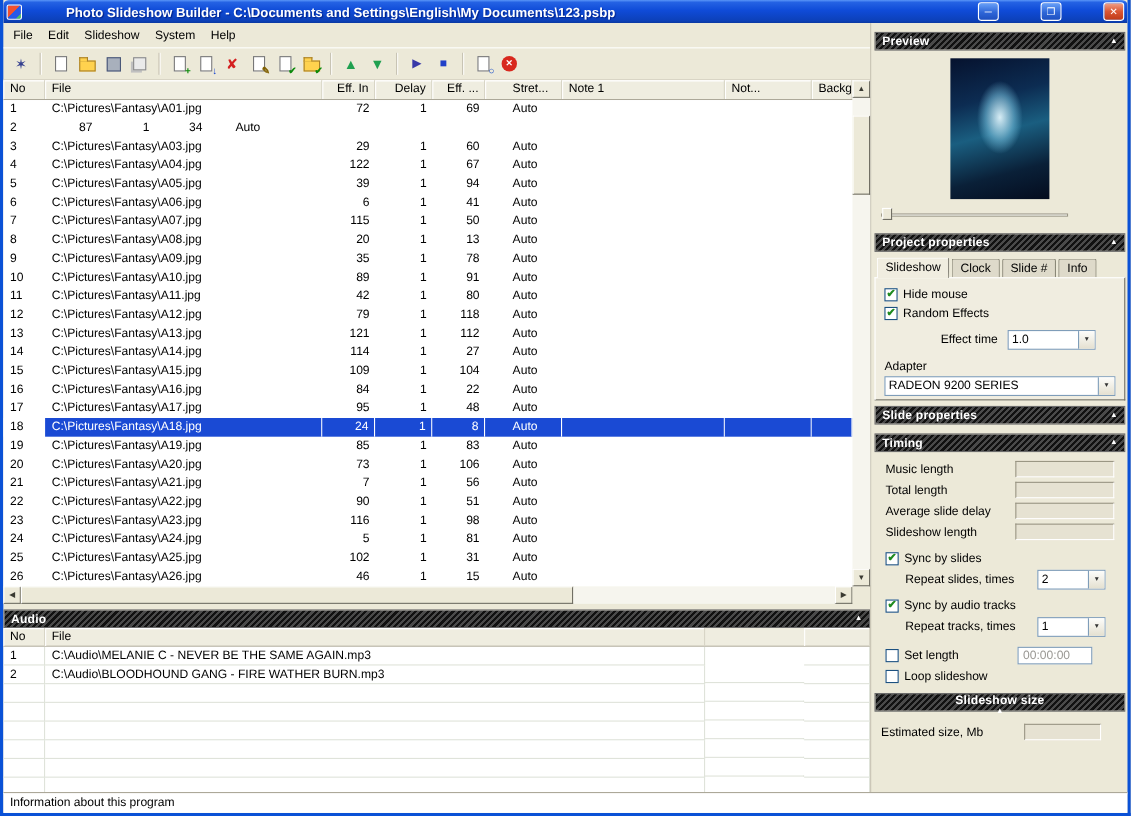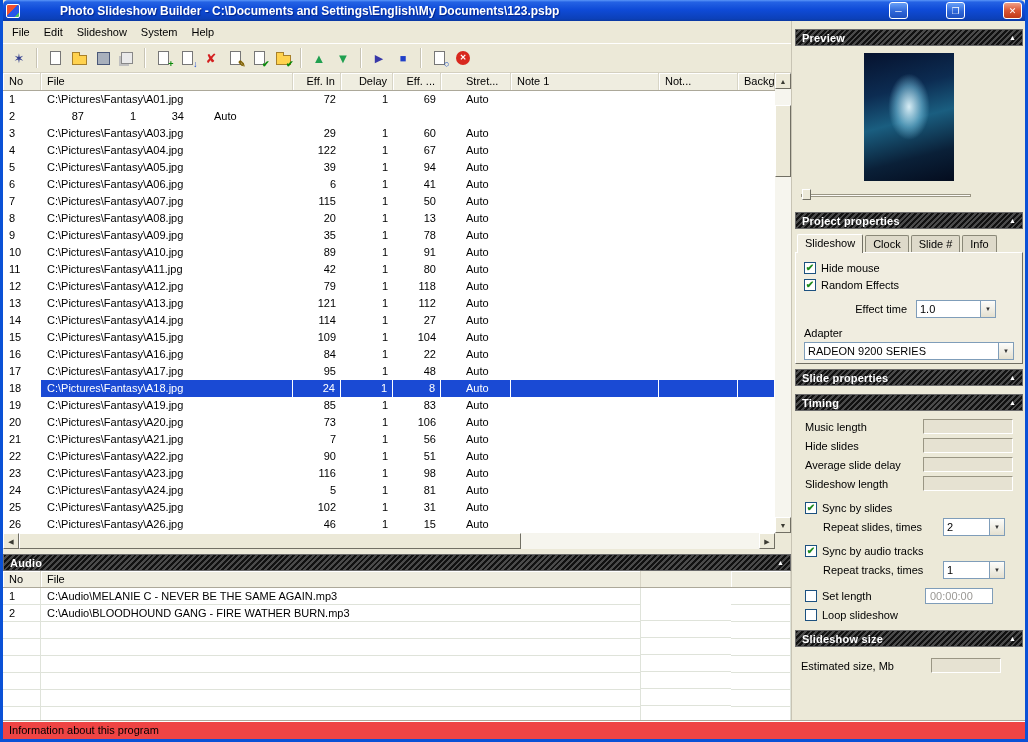--- a/index.html
+++ b/index.html
@@ -71,21 +71,21 @@
   .ahead{display:flex;height:17px;background:#EFEDE0;border-bottom:1px solid #ACA899;flex:none;}
   .ahead .cell{border-right:1px solid #D8D5C6;box-shadow:inset 1px 1px 0 #fff;}
   .abody{flex:1;background:#fff;overflow:hidden;}
   .arow{display:flex;height:17px;}
   .arow .cell{border-right:1px solid #DFE3DA;border-bottom:1px solid #DFE3DA;}
   .a-no{width:38px;padding-left:6px;flex:none;}
   .a-file{width:600px;padding-left:6px;flex:none;}
   .a-time{width:90px;text-align:right;padding-right:28px;flex:none;margin-top:32px;}
   .a-rest{flex:1;}
   
-  .statusbar{height:19px;flex:none;border-top:1px solid #ACA899;box-shadow:inset 0 1px 0 #fff;background:#ef4444;display:flex;align-items:center;padding-left:6px;}
+  .statusbar{height:19px;flex:none;border-top:1px solid #ACA899;box-shadow:inset 0 1px 0 #fff;background:#ffffff;display:flex;align-items:center;padding-left:6px;}
   
   .preview-area{height:164px;flex:none;display:flex;flex-direction:column;}
   .preview-img{width:90px;height:128px;margin:7px auto 0 auto;
     background:radial-gradient(ellipse 32% 36% at 50% 42%,rgba(225,245,252,0.95),rgba(120,195,225,0.55) 45%,rgba(0,0,0,0) 72%),
     linear-gradient(165deg,#06122E 0%,#0C2C52 30%,#1A5E80 52%,#0A2038 78%,#040C1E 100%);}
   .preview-slider{width:170px;height:12px;position:relative;margin:8px 0 0 6px;flex:none;}
   .slider-track{position:absolute;top:5px;left:0;right:0;height:3px;background:#FBFAF6;border:1px solid #9A9684;}
   .slider-thumb{position:absolute;left:1px;top:0;width:9px;height:11px;background:#ECE9D8;border:1px solid;border-color:#fff #716F64 #716F64 #fff;}
   .pp-hdr{margin-top:2px;}
   .tabs{display:flex;height:20px;flex:none;padding-left:2px;margin-top:4px;align-items:flex-end;}
@@ -106,21 +106,21 @@
   .timing-hdr{margin-top:8px;}
   .timing-box{padding:6px 10px 2px 10px;flex:none;}
   .frow{display:flex;align-items:center;height:19px;}
   .flabel{flex:1;}
   .ffield{width:90px;height:15px;flex:none;background:#E6E2D2;border:1px solid;border-color:#9A9684 #fff #fff #9A9684;}
   .syncrow{margin-top:9px;}
   .subrow{display:flex;align-items:center;margin:4px 0 0 18px;}
   .dd.num{width:62px;flex:none;margin-right:8px;}
   .setrow{display:flex;align-items:center;margin-top:9px;}
   .timefield{width:68px;height:16px;flex:none;background:#fff;border:1px solid #7F9DB9;color:#9A9894;display:flex;align-items:center;padding-left:4px;margin-right:20px;}
-  .size-hdr{margin-top:7px;}
+  .size-hdr{margin-top:7px;flex-direction:column;}
   .sizerow{display:flex;align-items:center;margin-top:11px;padding:0 0 0 6px;justify-content:space-between;}
   .sizefield{width:70px;height:15px;flex:none;background:#E6E2D2;border:1px solid;border-color:#9A9684 #fff #fff #9A9684;margin-right:22px;}
 </style>
 </head>
 <body>
 
 <div class="window">
 
   <div class="titlebar">
     <span class="appicon"></span>
@@ -666,21 +666,21 @@
         <span class="ttl">Timing</span>
         <span class="tri">▲</span>
       </div>
       <div class="timing-box">
         <div>
             <div class="frow">
               <div class="flabel">Music length</div>
               <div class="ffield"></div>
             </div>
             <div class="frow">
-              <div class="flabel">Hide slides</div>
+              <div class="flabel">Total length</div>
               <div class="ffield"></div>
             </div>
             <div class="frow">
               <div class="flabel">Average slide delay</div>
               <div class="ffield"></div>
             </div>
             <div class="frow">
               <div class="flabel">Slideshow length</div>
               <div class="ffield"></div>
             </div>

